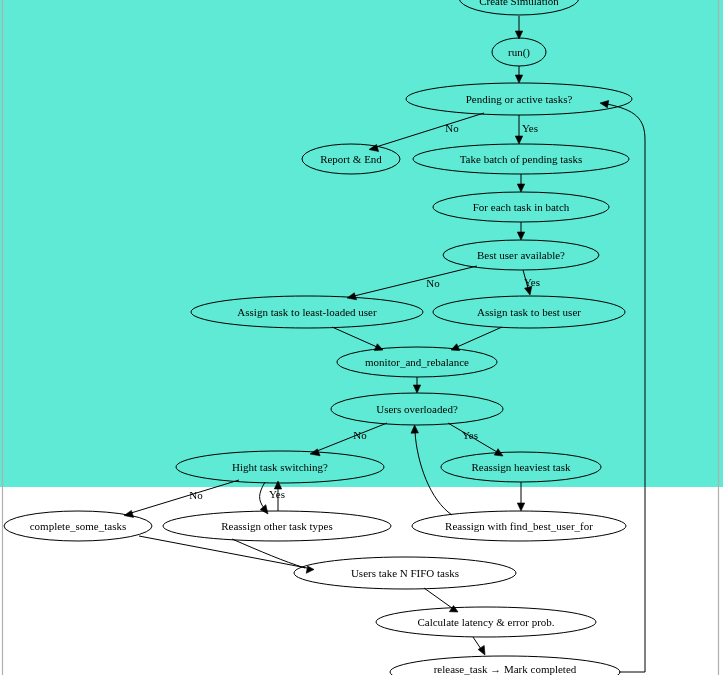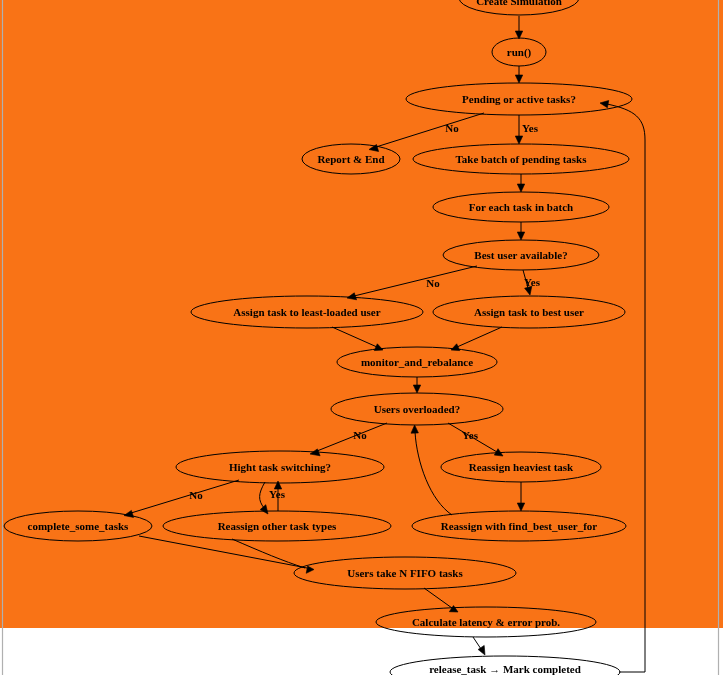--- a/index.html
+++ b/index.html
@@ -9,23 +9,22 @@
   }
   body {
     width: 723px;
     height: 675px;
     overflow: hidden;
     font-family: "Liberation Serif", "DejaVu Serif", serif;
   }
   #flowchart-root {
     position: relative;
     width: 723px;
-    height: 628px;
-    background: #f97316;
-    font-weight: bold;
+    height: 487px;
+    background: #5eead4;
   }
   #flow-svg {
     position: absolute;
     top: 0;
     left: 0;
     width: 723px;
     height: 675px;
     display: block;
   }
   .node-ellipse {

